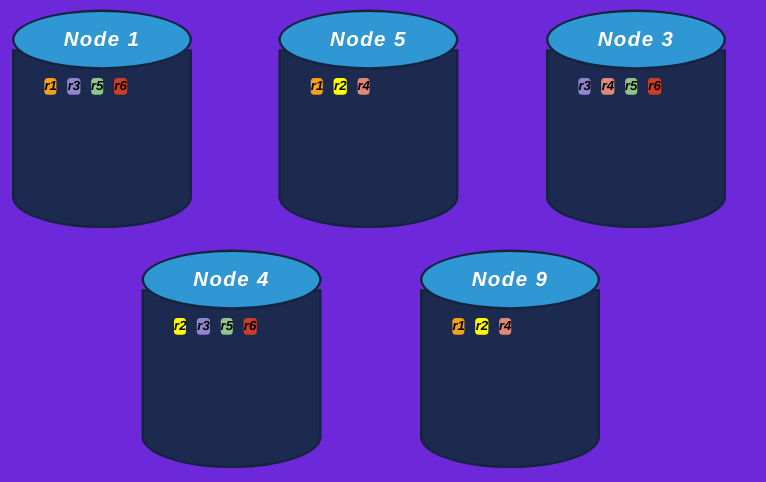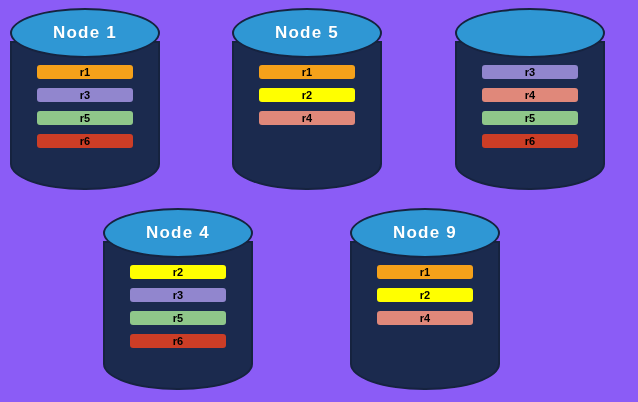--- a/index.html
+++ b/index.html
@@ -13,21 +13,22 @@
     position: relative;
     overflow: hidden;
     font-family: "Liberation Sans", sans-serif;
   }
 
   #stage {
     position: absolute;
     left: 0; top: 0;
     width: 638px;
     height: 402px;
-    background: #8b5cf6;
+    background: #6d28d9;
+    font-style: italic;
   }
 
   
   .node {
     position: absolute;
     width: 150px;
     height: 182px;
   }
 
   .cyl-body {
@@ -73,21 +74,21 @@
     text-shadow: 0 1px 0 rgba(0,0,0,0.12);
   }
 
   .replicas {
     position: absolute;
     left: 0;
     top: 57px;
     width: 150px;
     z-index: 5;
     display: flex;
-    flex-direction: column;
+    flex-direction: row;
     gap: 9px;
     padding: 0 27px;
     box-sizing: border-box;
   }
 
   .replica {
     height: 14px;
     border-radius: 3px;
     display: flex;
     align-items: center;
@@ -119,28 +120,29 @@
       <div class="cyl-label" style="color: rgb(255, 255, 255);">Node 5</div>
       <div class="replicas">
         <div class="replica" style="background: rgb(245, 161, 26);">r1</div>
         <div class="replica" style="background: rgb(255, 255, 0);">r2</div>
         <div class="replica" style="background: rgb(224, 136, 122);">r4</div>
       </div>
     </div>
     <div class="node" style="left: 455px; top: 8px;">
       <div class="cyl-body" style="background: rgb(27, 42, 78); border-color: rgb(22, 35, 63);"></div>
       <div class="cyl-top" style="background: rgb(47, 151, 212); border-color: rgb(22, 35, 63);"></div>
+      <div class="cyl-label" style="color: rgb(255, 255, 255);">Node 3</div>
       <div class="replicas">
         <div class="replica" style="background: rgb(145, 134, 206);">r3</div>
         <div class="replica" style="background: rgb(224, 136, 122);">r4</div>
         <div class="replica" style="background: rgb(143, 199, 138);">r5</div>
         <div class="replica" style="background: rgb(204, 61, 38);">r6</div>
       </div>
     </div>
-    <div class="node" style="left: 103px; top: 208px; padding-left: 24px;">
+    <div class="node" style="left: 118px; top: 208px; padding-left: 24px;">
       <div class="cyl-body" style="background: rgb(27, 42, 78); border-color: rgb(22, 35, 63);"></div>
       <div class="cyl-top" style="background: rgb(47, 151, 212); border-color: rgb(22, 35, 63);"></div>
       <div class="cyl-label" style="color: rgb(255, 255, 255);">Node 4</div>
       <div class="replicas">
         <div class="replica" style="background: rgb(255, 255, 0);">r2</div>
         <div class="replica" style="background: rgb(145, 134, 206);">r3</div>
         <div class="replica" style="background: rgb(143, 199, 138);">r5</div>
         <div class="replica" style="background: rgb(204, 61, 38);">r6</div>
       </div>
     </div>

